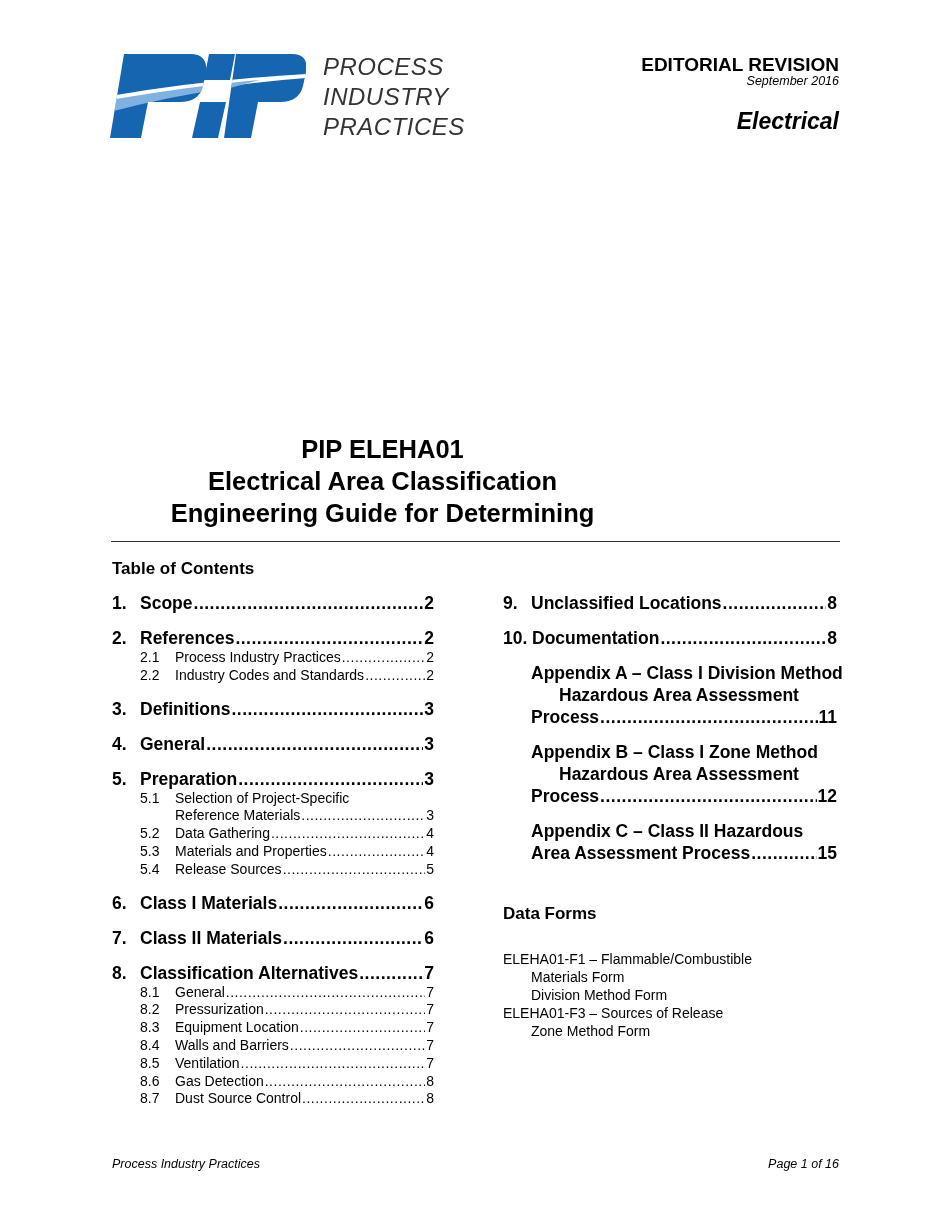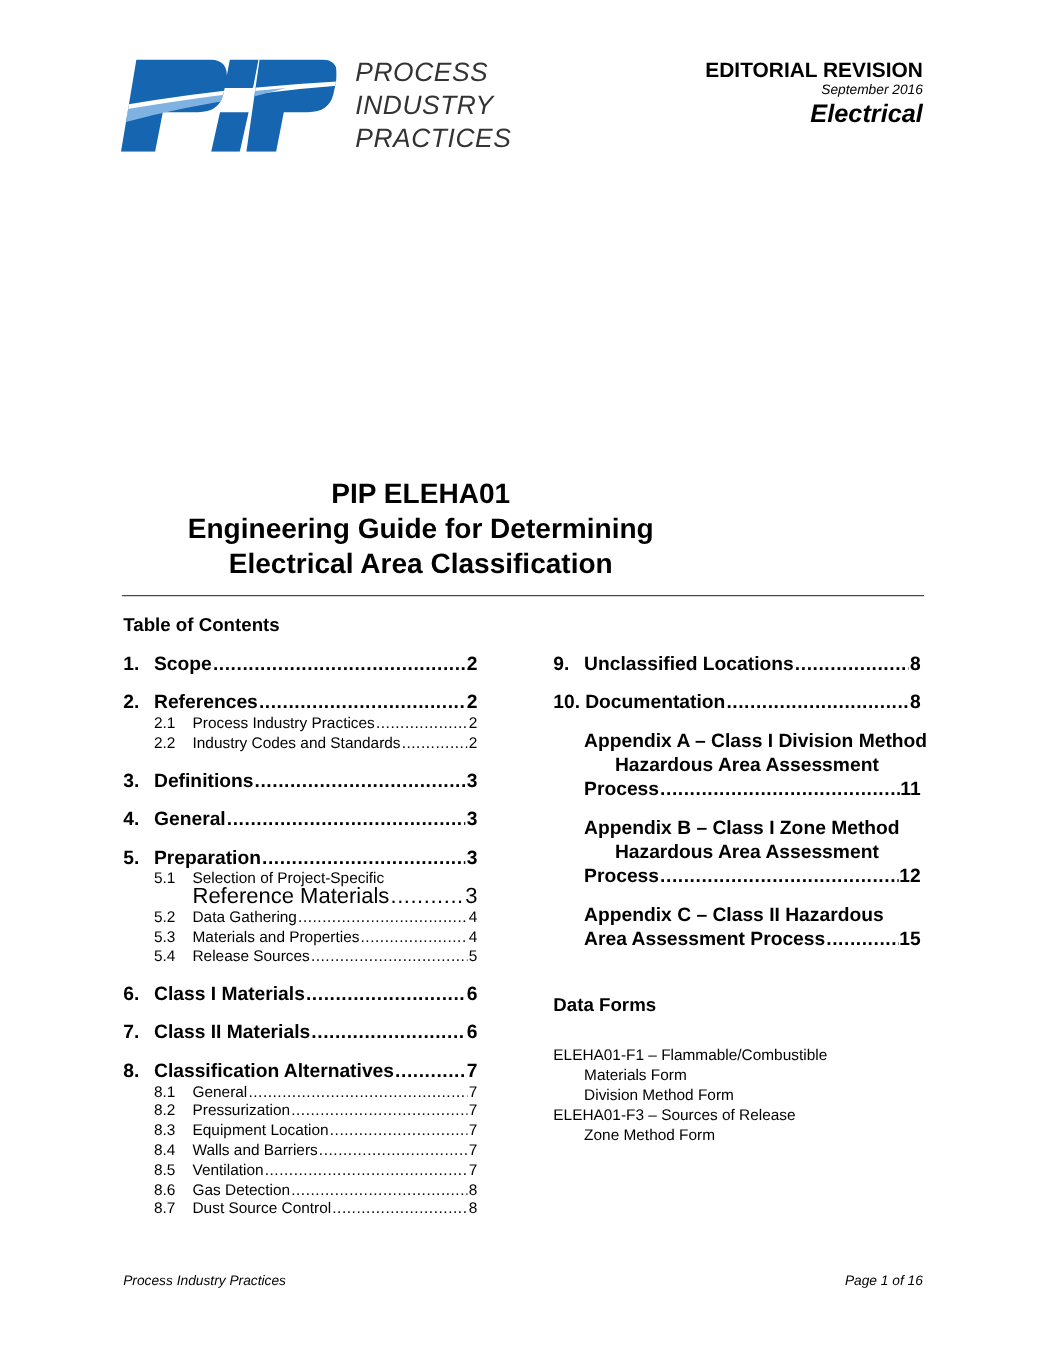--- a/index.html
+++ b/index.html
@@ -17,21 +17,21 @@
     font-family: "Liberation Sans", sans-serif; font-style: italic;
     font-size: 24px; line-height: 30px; color: #333; letter-spacing: 0.5px;
     font-weight: normal;
   }
   #logo-text div { white-space: nowrap; }
 
   
   #hdr-right { right: 111px; top: 56px; text-align: right; }
   #hdr-edit { font-weight: bold; font-size: 19px; line-height: 17px; }
   #hdr-date { font-style: italic; font-size: 12.5px; line-height: 16px; }
-  #hdr-cat { font-weight: bold; font-style: italic; font-size: 23px; line-height: 28px; }
+  #hdr-cat { font-weight: bold; font-style: italic; font-size: 23px; line-height: 28px; margin-top: 18px; }
 
   
   #title { left: 0; width: 765px; top: 433px; text-align: center; font-weight: bold; font-size: 25.5px; line-height: 32px; }
   #rule { left: 111px; width: 729px; top: 541px; height: 0; border-top: 1.5px solid #333; }
 
   
   #toc-heading { left: 112px; top: 559px; font-weight: bold; font-size: 17px; }
   .col { position: absolute; top: 592px; }
   #col-left { left: 112px; width: 322px; }
   #col-right { left: 503px; width: 334px; }
@@ -41,21 +41,21 @@
   .h1 .num { width: 28px; flex: none; }
   .h1 .num.wide { width: 29px; }
   .lead { flex: 1; overflow: hidden; white-space: nowrap; margin: 0 1px; }
   .lead::after { content: "................................................................................................................................................................"; letter-spacing: 0.5px; }
   .pg { flex: none; }
   .lbl { flex: none; white-space: nowrap; }
 
   .h2 { display: flex; align-items: flex-start; font-size: 14px; line-height: 17.8px; padding-left: 28px; }
   .h2 .num { width: 35px; flex: none; }
   .h2 .lbl { white-space: nowrap; }
-  .h2-cont { display: flex; align-items: center; font-size: 20px; line-height: 17.8px; padding-left: 63px; }
+  .h2-cont { display: flex; align-items: center; font-size: 14px; line-height: 17.8px; padding-left: 63px; }
 
   .app { font-weight: bold; font-size: 17.5px; line-height: 22px; margin-top: 13px; }
   .app .line { white-space: nowrap; margin-left: 28px; }
   .app .cont { padding-left: 28px; }
   .app .last { display: flex; align-items: baseline; padding-left: 28px; }
 
   #forms-heading { font-weight: bold; font-size: 17px; line-height: 22px; margin-top: 39px; }
   #forms { margin-top: 25px; font-size: 14px; line-height: 18px; }
   .form-item .l2 { padding-left: 28px; }
 
@@ -93,22 +93,22 @@
 </div>
 
 <div id="hdr-right" class="abs">
   <div id="hdr-edit">EDITORIAL REVISION</div>
   <div id="hdr-date">September 2016</div>
   <div id="hdr-cat">Electrical</div>
 </div>
 
 <div id="title" class="abs">
   <div>PIP ELEHA01</div>
+  <div>Electrical Area Classification</div>
   <div>Engineering Guide for Determining</div>
-  <div>Electrical Area Classification</div>
 </div>
 <div id="rule" class="abs"></div>
 
 <div id="toc-heading" class="abs">Table of Contents</div>
 
 <div id="col-left" class="col">
 
   <div class="h1">
     <span class="num">1.</span>
     <span class="lbl">Scope</span>

